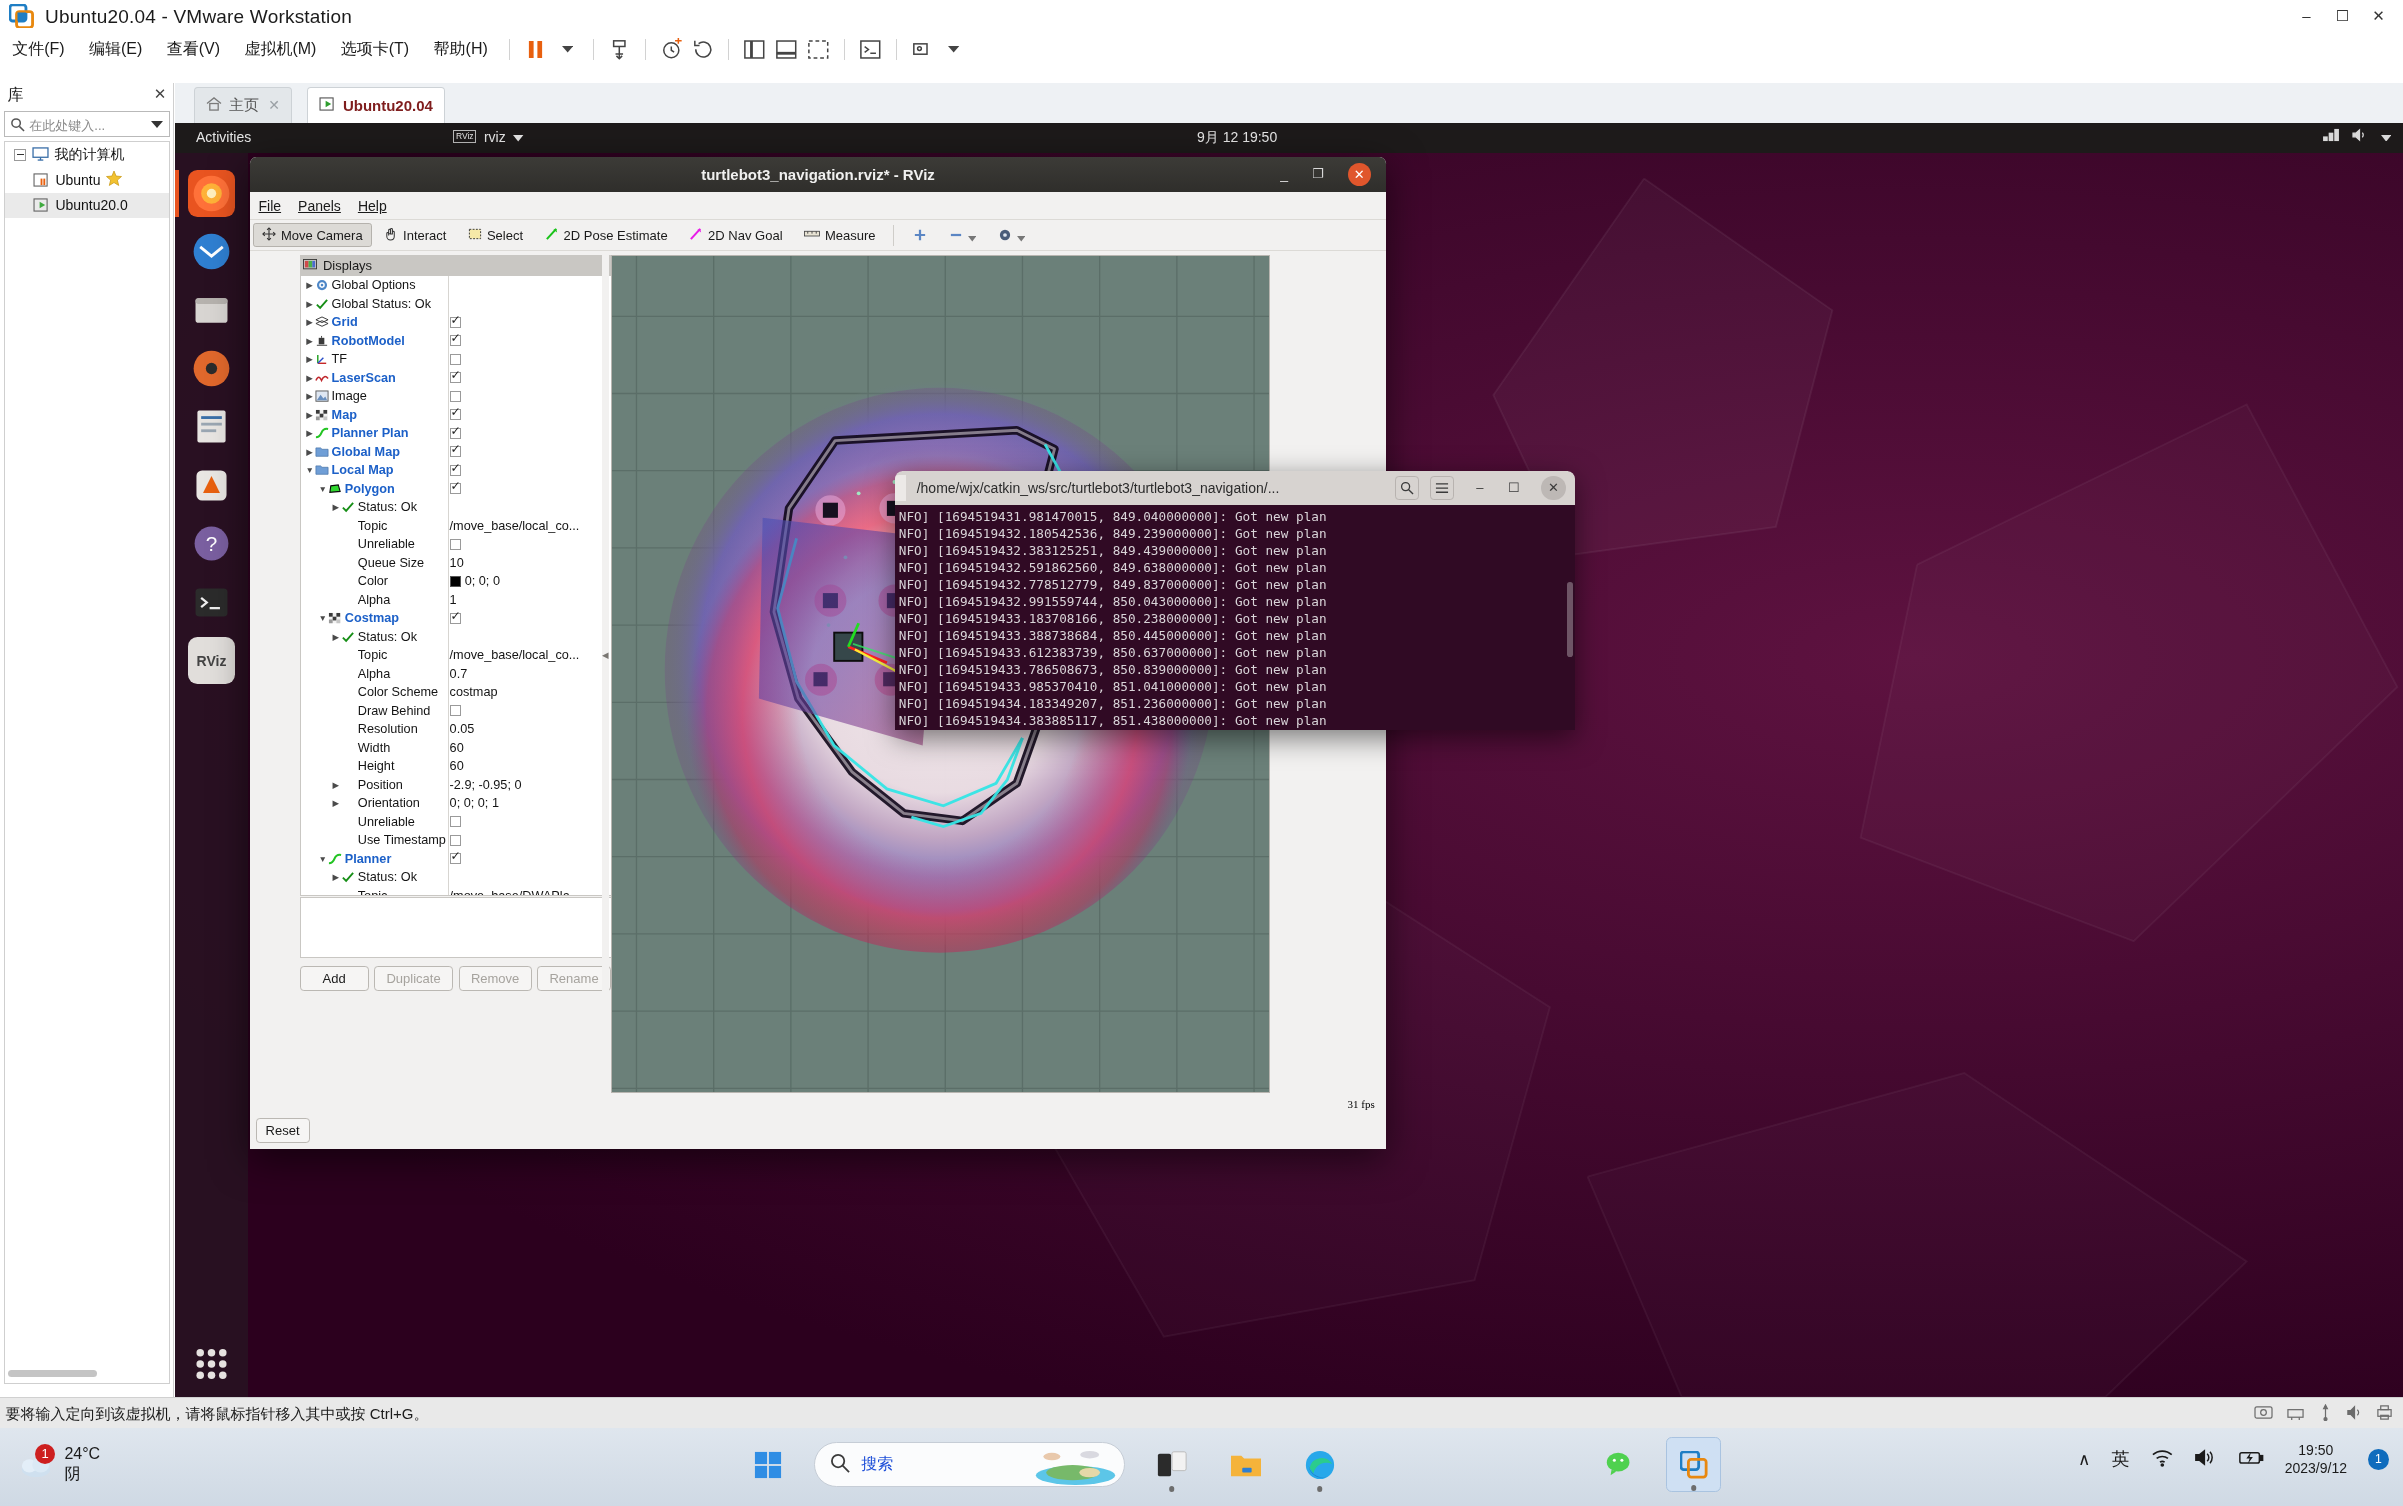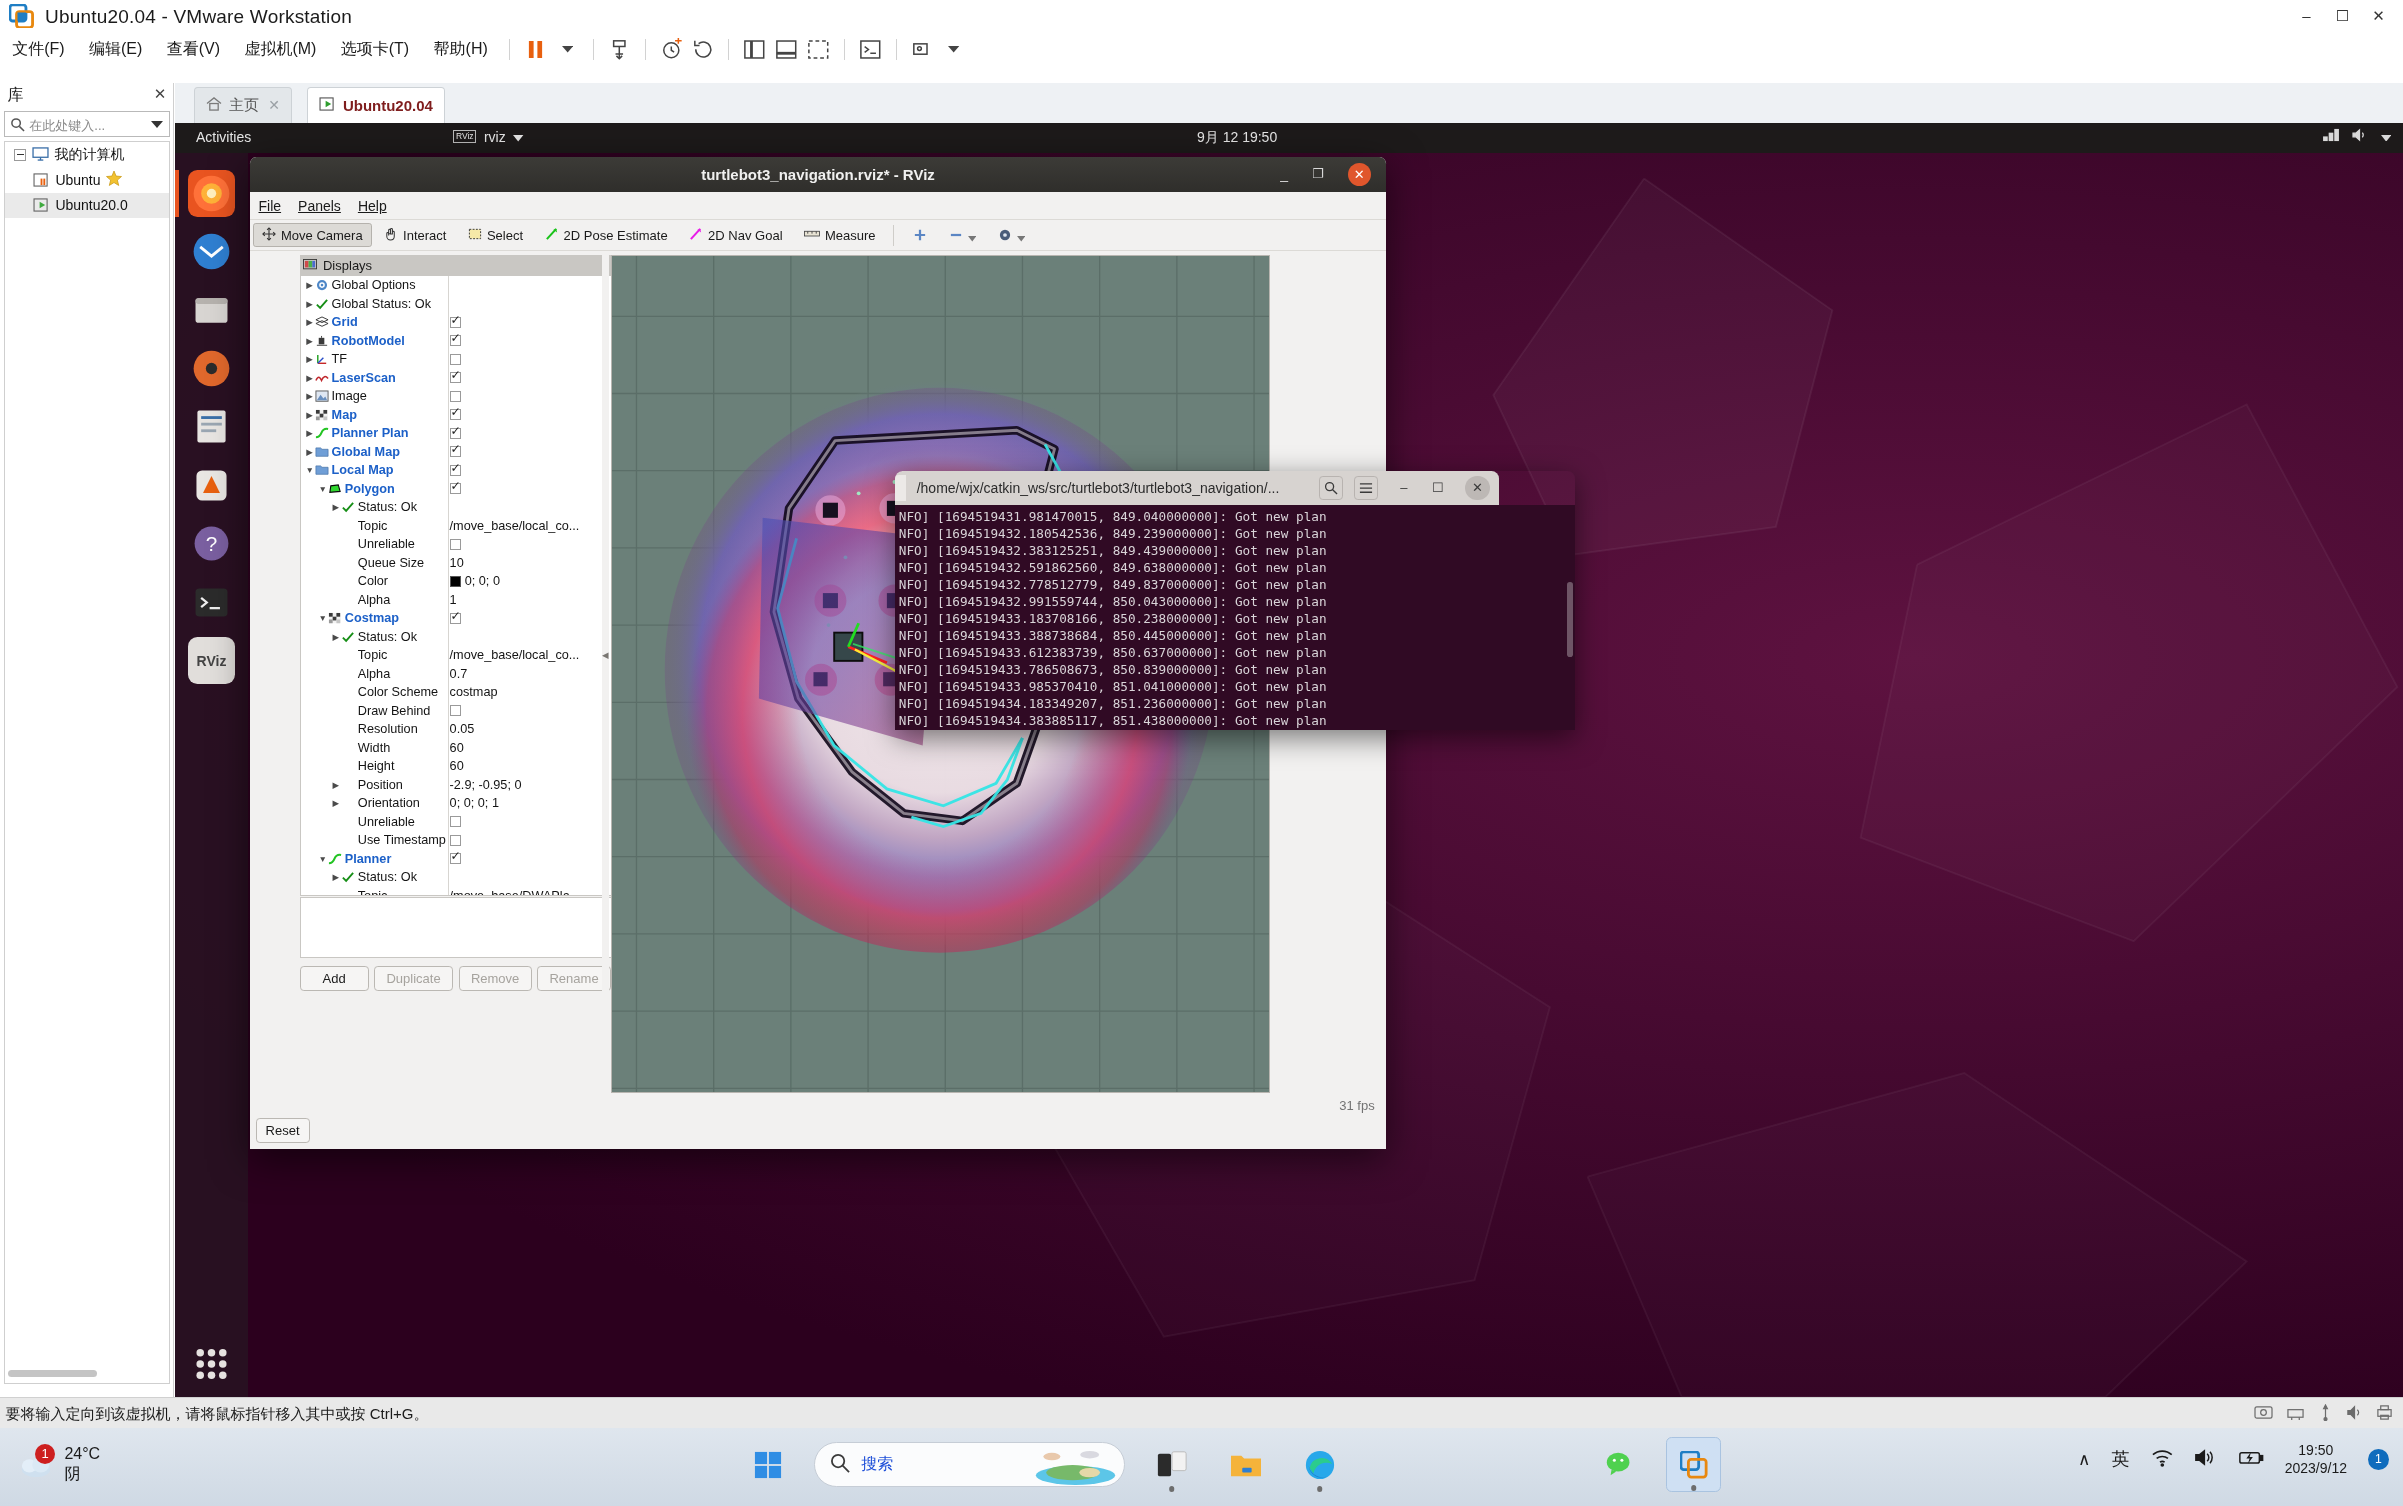--- a/index.html
+++ b/index.html
@@ -115,27 +115,27 @@
   .dbtn.dis { color:#a6a39e; }
   #reset-btn { position:absolute; left:5.6px; top:961px; height:24.5px; padding:0 9px; font-size:13px; border:0.9px solid #bbb8b3; background:#f6f5f4; border-radius:3.8px; display:flex;align-items:center; color:#1a1a1a;}
 
   
   #rviz-splitter { position:absolute; left:352px; top:98px; width:6.6px; height:847px; background:#f2f1f0; }
   .spl-arrow { position:absolute; left:0; width:6.6px; font-size:8.5px; color:#7a7772; text-align:center;}
 
   
   #view3d { position:absolute; left:361px; top:98px; width:659px; height:838px; background:#6b8079; border:0.9px solid #b8b5b0; overflow:hidden; }
   #grid-svg { position:absolute; left:0; top:0; }
-  #fps { position:absolute; right:11.3px; top:941px; font-size:13px; color:#737373;}
+  #fps { position:absolute; right:11.3px; top:941px; font-size:11px; color:#000000;font-family:Liberation Serif, serif;}
   #rviz-right-spl { position:absolute; left:1023px; top:98px; width:6.6px; height:838px; background:#f2f1f0;}
 
   
   #term { position:absolute; left:720px; top:349px; width:680px; height:259px; border-radius:7.5px 7.5px 0 0;
       box-shadow:0 7.5px 28px rgba(0,0,0,0.5); overflow:hidden; }
-  #term-titlebar { position:absolute; left:0;top:0; width:604px; height:34px; background:#d7d3d0; border-radius:7.5px 7.5px 0 0;}
+  #term-titlebar { position:absolute; left:0;top:0; width:680px; height:34px; background:#d7d3d0; border-radius:7.5px 7.5px 0 0;}
   #term-tabedge { position:absolute; left:0; top:3.8px; width:11.3px; height:26px; background:#ece9e7; border-radius:3.8px 0 0 0;}
   #term-path { position:absolute; left:21.7px; top:8.5px; font-size:14px; color:#2b2b2b; white-space:nowrap; }
   .term-btn { position:absolute; top:4.7px; width:24.5px;height:24.5px; display:flex;align-items:center;justify-content:center; font-size:13px; color:#3a3a3a; border-radius:3.8px;}
   #term-body { position:absolute; left:0; top:34px; width:680px; height:225px; background:#300a24; padding:2.8px 0 0 3.8px; overflow:hidden;}
   .term-line { font-family:"DejaVu Sans Mono", monospace; font-size:12.7px; line-height:17px; color:#d9d4d8; white-space:pre; }
   #term-scroll { position:absolute; right:1.9px; top:111px; width:6.6px; height:75px; background:#6e5566; border-radius:2.8px;}
 
   
   #vm-status { position:absolute; left:0; top:1397px; width:2404px; height:31px; background:#e9e9e9; border-top:0.9px solid #d0d0d0;}
   #vm-status-text { position:absolute; left:5.6px; top:6.6px; font-size:15px; color:#1b1b1b;}

